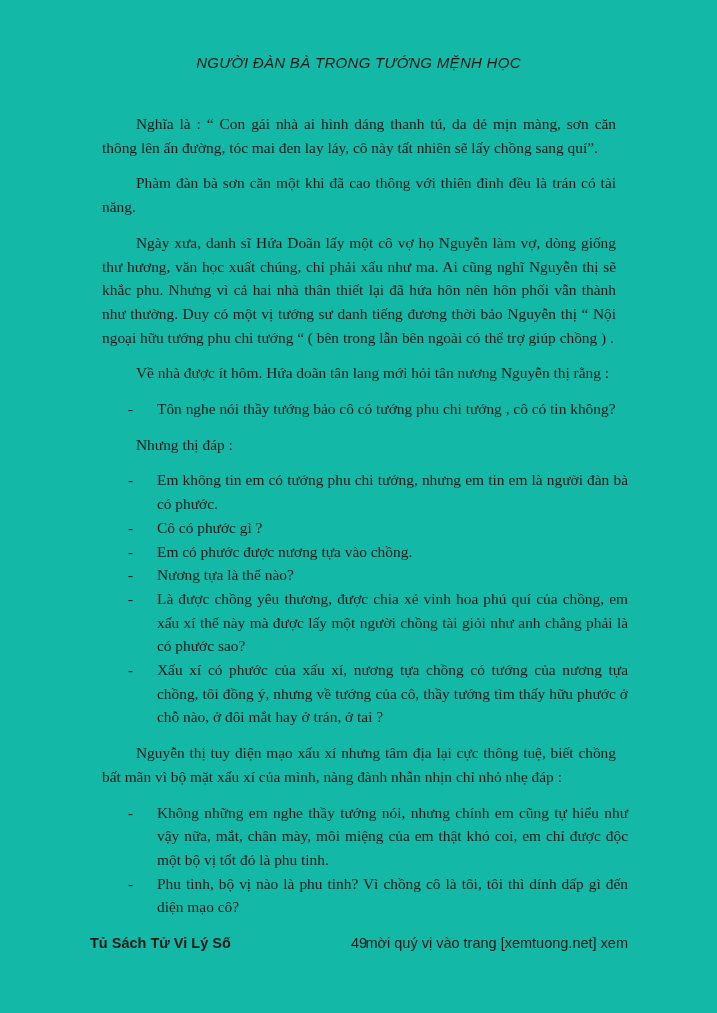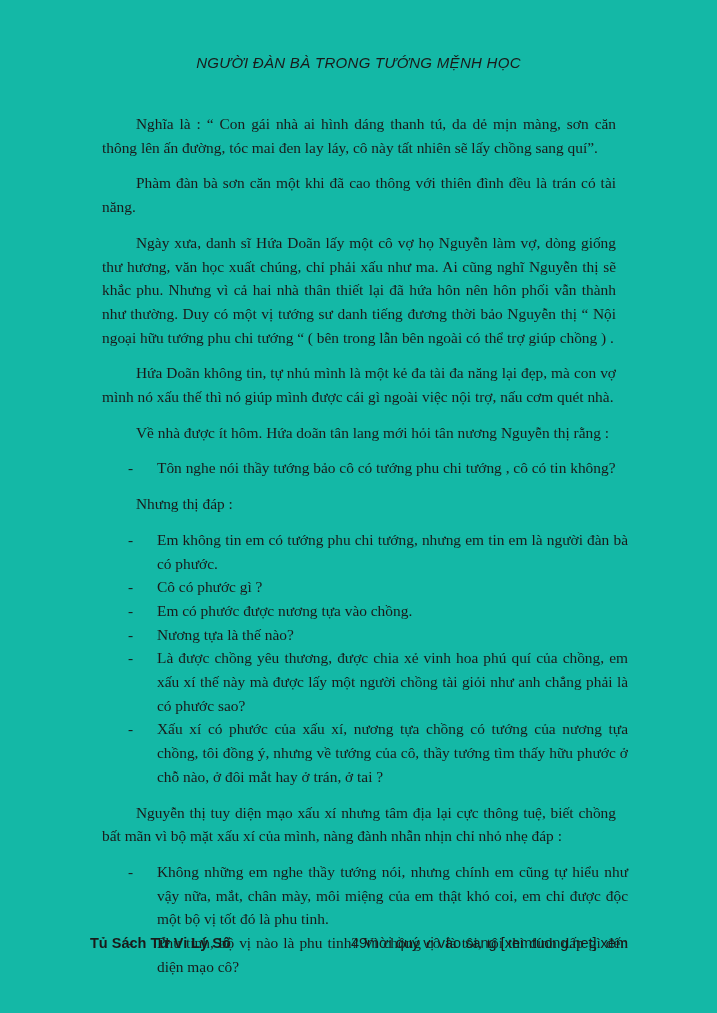--- a/index.html
+++ b/index.html
@@ -88,21 +88,20 @@
 
 <div class="page">
 
   <div class="page-title">NGƯỜI ĐÀN BÀ TRONG TƯỚNG MỆNH HỌC</div>
 
   <div class="body-text">
 
     <p class="para">Nghĩa là : “ Con gái nhà ai hình dáng thanh tú, da dẻ mịn màng, sơn căn thông lên ấn đường, tóc mai đen lay láy, cô này tất nhiên sẽ lấy chồng sang quí”.</p>
     <p class="para">Phàm đàn bà sơn căn một khi đã cao thông với thiên đình đều là trán có tài năng.</p>
     <p class="para">Ngày xưa, danh sĩ Hứa Doãn lấy một cô vợ họ Nguyễn làm vợ, dòng giống thư hương, văn học xuất chúng, chỉ phải xấu như ma. Ai cũng nghĩ Nguyễn thị sẽ khắc phu. Nhưng vì cả hai nhà thân thiết lại đã hứa hôn nên hôn phối vẫn thành như thường. Duy có một vị tướng sư danh tiếng đương thời bảo Nguyễn thị “ Nội ngoại hữu tướng phu chi tướng “ ( bên trong lẫn bên ngoài có thể trợ giúp chồng ) .</p>
-    <p class="para">Hứa Doãn không tin, tự nhủ mình là một kẻ đa tài đa năng lại đẹp, mà con vợ mình nó xấu thế thì nó giúp mình được cái gì ngoài việc nội trợ, nấu cơm quét nhà.</p>
     <p class="para">Về nhà được ít hôm. Hứa doãn tân lang mới hỏi tân nương Nguyễn thị rằng :</p>
 
     <div class="dialogue-item">
       <span class="dash">-</span>
       <span>Tôn nghe nói thầy tướng bảo cô có tướng phu chi tướng , cô có tin không?</span>
     </div>
 
     <p class="para">Nhưng thị đáp :</p>
 
     <div class="dialogue-item">
@@ -145,16 +144,16 @@
     <div class="dialogue-item">
       <span class="dash">-</span>
       <span>Phu tinh, bộ vị nào là phu tinh? Vì chồng cô là tôi, tôi thì dính dấp gì đến diện mạo cô?</span>
     </div>
 
   </div>
 
   <div class="page-footer">
     <span class="footer-left">Tủ Sách Tử Vi Lý Số</span>
     <span class="footer-center">49</span>
-    <span class="footer-right">mời quý vị vào sang [xemtuong.net] xem</span>
+    <span class="footer-right">mời quý vị vào trang [xemtuong.net] xem</span>
   </div>
 
 </div>
 
 </body></html>

